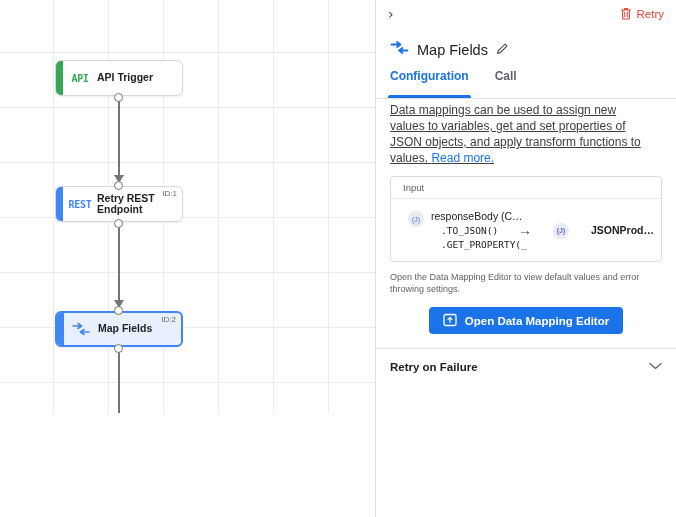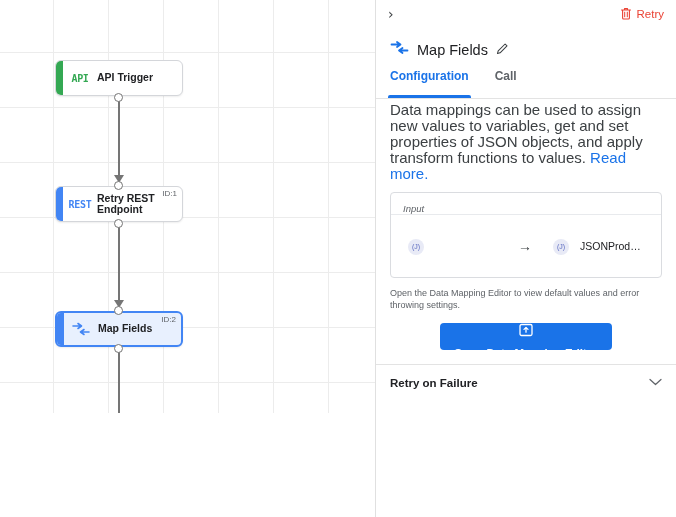--- a/index.html
+++ b/index.html
@@ -127,48 +127,48 @@
   }
 
   .section-head {
     display: flex; align-items: center; justify-content: space-between;
     padding: 12px 14px 10px 14px; cursor: pointer;
   }
   .section-head .shtext { font-size: 11.5px; font-weight: bold; color: #202124; }
   .chev { color: #5f6368; font-size: 10px; line-height: 1; }
 
   .desc {
-    font-size: 15px; color: #3c4043; line-height: 16px;
+    font-size: 12px; color: #3c4043; line-height: 16px;
     padding: 3px 26px 10px 14px;
+    text-decoration: underline;
   }
   .desc a { color: #1a73e8; text-decoration: none; }
 
   .map-table {
     margin: 0 14px; border: 1px solid #dadce0; border-radius: 4px;
     overflow: hidden;
   }
   .map-thead {
     display: flex; border-bottom: 1px solid #e8eaed; height: 22px;
-    align-items: flex-end;
-    font-style: italic;
+    align-items: center;
   }
   .map-thead div { font-size: 9.5px; color: #5f6368; }
   .th-in  { width: 50%; padding-left: 12px; }
   .th-out { width: 50%; padding-left: 6px; }
 
   .map-row { display: flex; align-items: center; min-height: 62px; position: relative; }
   .mcell-in {
     width: 50%; display: flex; gap: 7px; padding: 7px 0 7px 17px; align-items: flex-start;
   }
   .mcell-arrow {
     position: absolute; left: 50%; transform: translateX(-58%);
     font-size: 14px; color: #3c4043;
   }
   .mcell-out {
-    width: 50%; display: flex; gap: 11px; padding-left: 27px; align-items: center;
+    width: 50%; display: flex; gap: 22px; padding-left: 27px; align-items: center; font-weight: bold;
   }
   .jbadge {
     width: 16px; height: 16px; min-width: 16px; border-radius: 50%;
     background: #e8eaf6; color: #5c6bc0;
     display: flex; align-items: center; justify-content: center;
     font-size: 7px; margin-top: 1px;
   }
   .mlines { display: flex; flex-direction: column; gap: 3px; }
   .mline1 { font-size: 10.5px; color: #202124; }
   .mline-code {
@@ -180,21 +180,20 @@
   .hint {
     font-size: 9px; color: #5f6368; line-height: 12px;
     padding: 9px 8px 0 14px;
   }
   .btn-wrap { display: flex; justify-content: center; padding: 12px 0 14px 0; }
   .primary-btn {
     background: #1a73e8; color: #ffffff; border: none; border-radius: 4px;
     height: 27px; padding: 0 14px; display: flex; align-items: center; gap: 8px;
     font-size: 11.5px; font-weight: bold; cursor: pointer;
     font-family: "Liberation Sans", sans-serif;
-    flex-direction: column;
   }
 
   .divider { height: 1px; background: #e3e3e3; margin: 0; }
 </style>
 </head>
 <body>
 
 <div id="app">
 
   <div id="canvas">
@@ -293,20 +292,25 @@
       <a href="#">Read more.</a>
     </div>
 
     <div class="map-table">
       <div class="map-thead">
         <div class="th-in">Input</div>
       </div>
       <div class="map-row">
         <div class="mcell-in">
           <span class="jbadge">(J)</span>
+          <span class="mlines">
+            <span class="mline1">responseBody (C…</span>
+            <span class="mline-code">.TO_JSON()</span>
+            <span class="mline-code">.GET_PROPERTY(_</span>
+          </span>
         </div>
         <div class="mcell-arrow">→</div>
         <div class="mcell-out">
           <span class="jbadge">(J)</span>
           <span class="mout-text">JSONProd…</span>
         </div>
       </div>
     </div>
 
     <div class="hint">Open the Data Mapping Editor to view default values and error throwing settings.</div>

